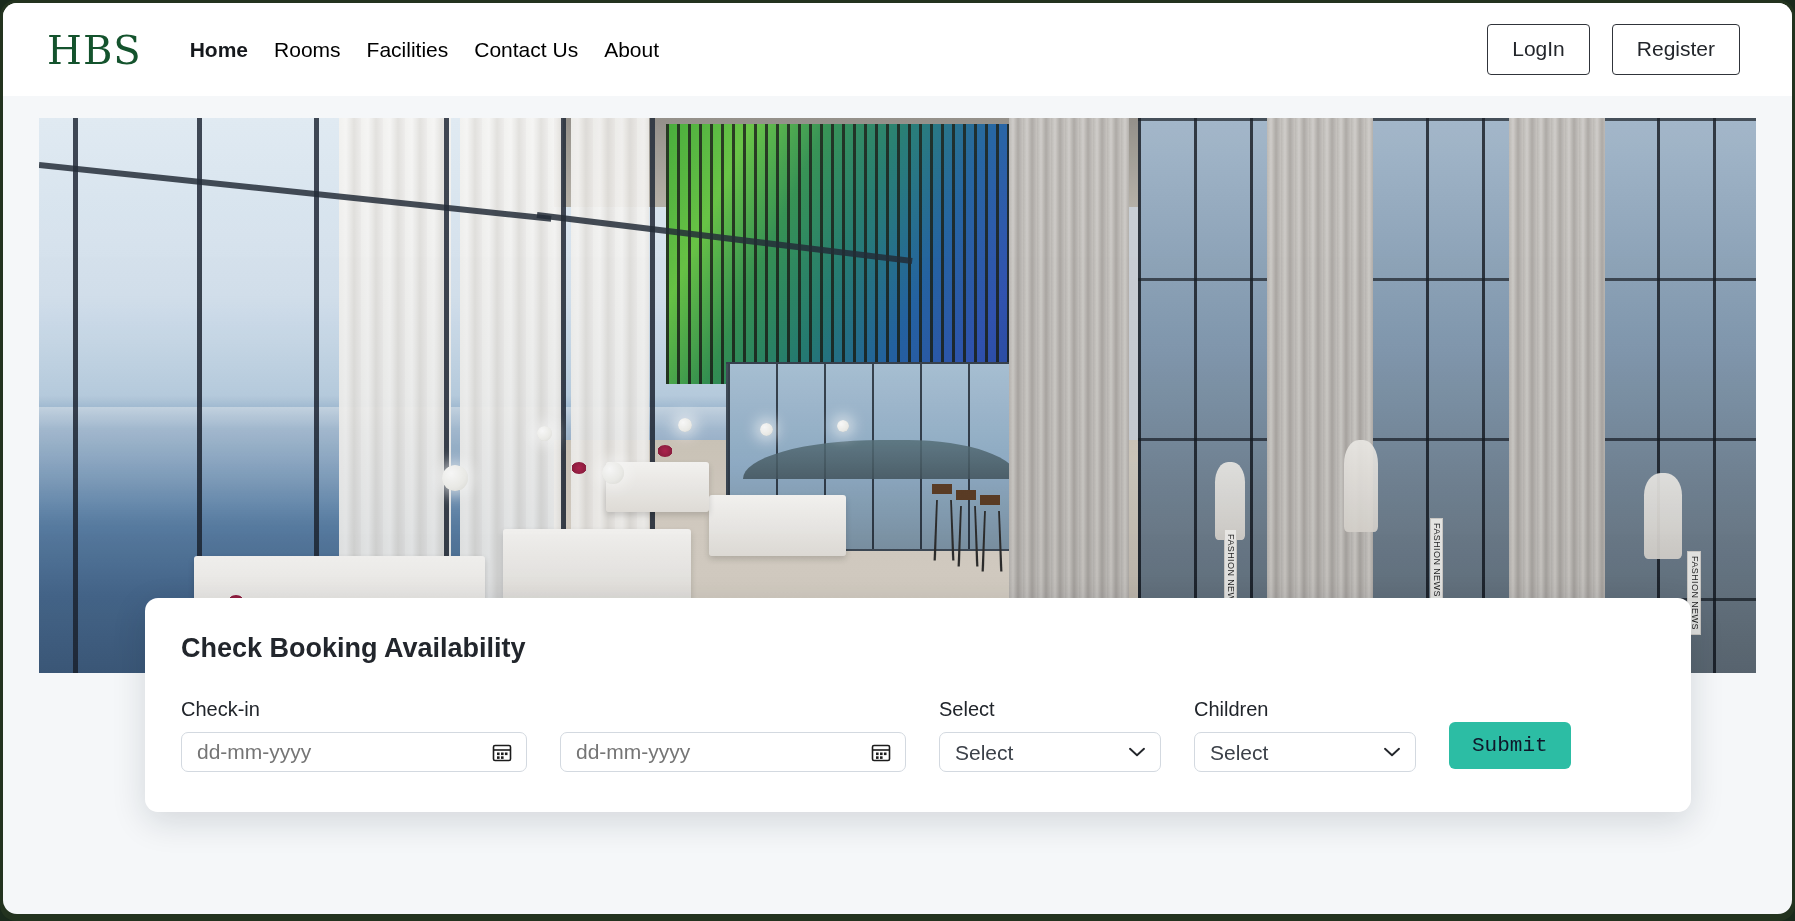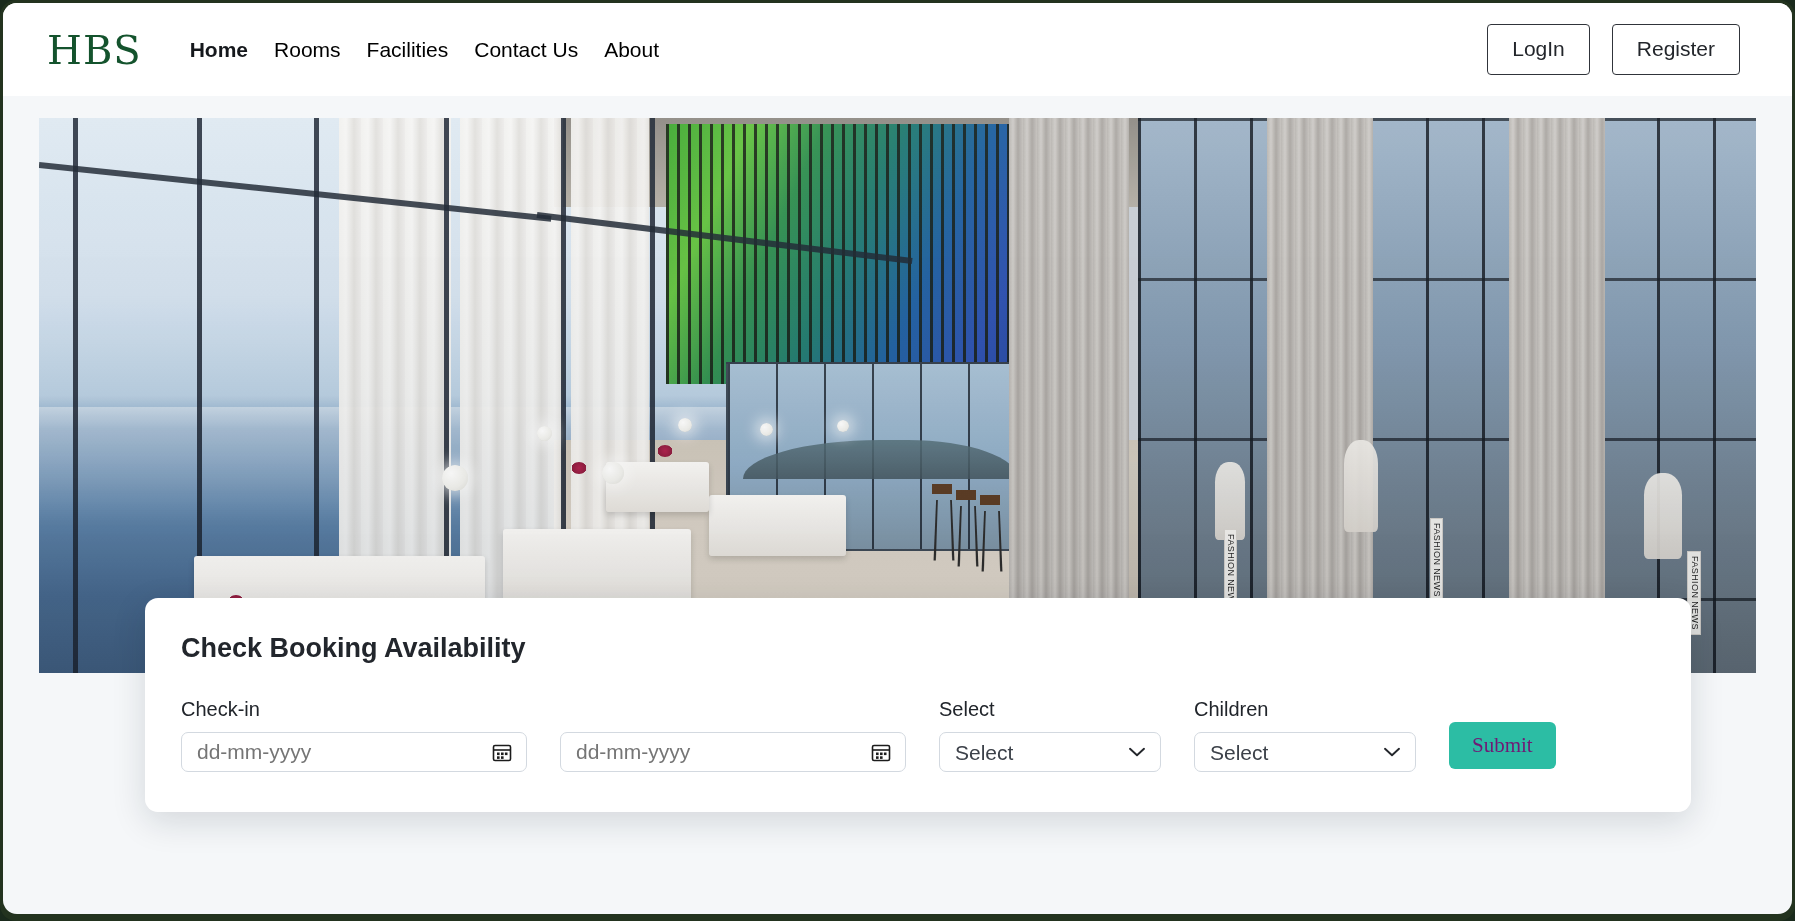--- a/index.html
+++ b/index.html
@@ -337,22 +337,22 @@
     pointer-events: none;
   }
 
   .submit-button {
     height: 47px;
     margin-bottom: 3px;
     padding: 0 23px;
     border: none;
     border-radius: 6px;
     background: #2cbda4;
-    color: #701a75;
-    font-family: Liberation Serif, serif;
+    color: #0f172a;
+    font-family: Liberation Mono, monospace;
     font-size: 21px;
     cursor: pointer;
     white-space: nowrap;
     line-height: 1;
   }
 </style>
 </head>
 <body>
 
 <div class="viewport-frame" style="background: rgb(35, 51, 31);">

